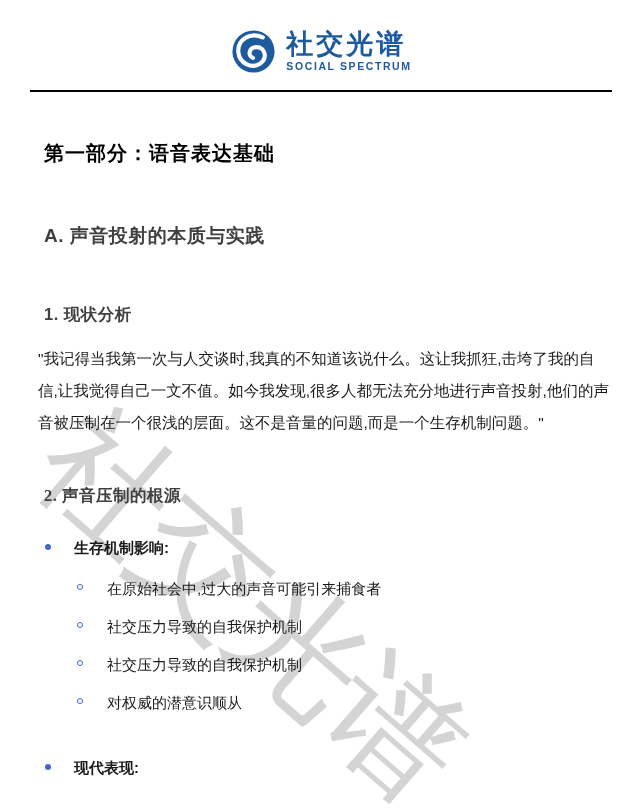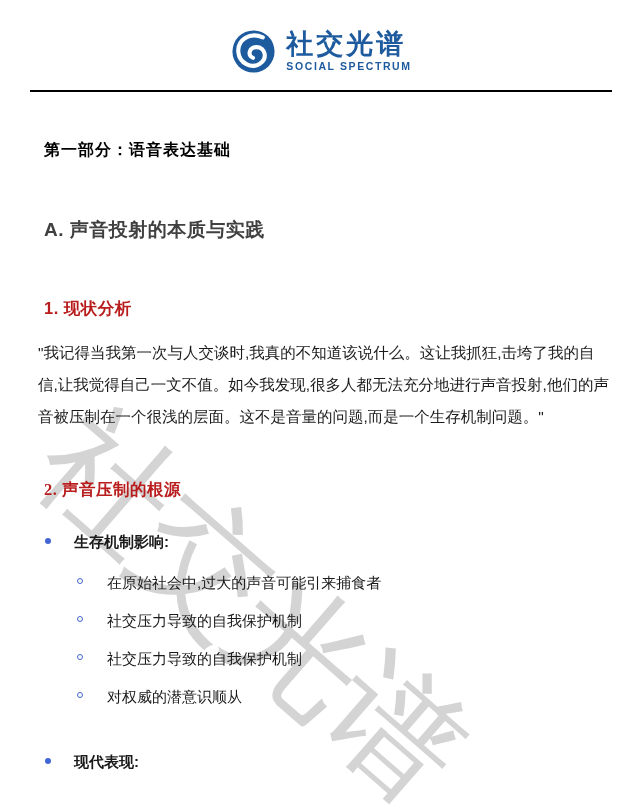--- a/index.html
+++ b/index.html
@@ -48,29 +48,29 @@
     text-align: right;
   }
   .header-rule {
     border: none; border-top: 2px solid #000;
     margin: 14px 30px 0 30px;
   }
 
   
   main { padding: 0 30px 0 38px; }
   h1 {
-    font-size: 16px; font-weight: bold; color: #000;
+    font-size: 20px; font-weight: bold; color: #000;
     margin: 48px 0 0 6px; letter-spacing: 1px;
   }
   h2 {
     font-size: 19px; font-weight: bold; color: #404040;
     margin: 56px 0 0 6px; letter-spacing: 0.5px;
   }
   h3 {
-    font-size: 16.5px; font-weight: bold; color: #b91c1c;
+    font-size: 16.5px; font-weight: bold; color: #404040;
     margin: 55px 0 0 6px; letter-spacing: 0.5px;
   }
   h3.second { margin-top: 47px; font-family: Liberation Serif, serif; }
   p.quote {
     font-size: 15.5px; line-height: 2.05;
     margin: 17px 0 0 0;
   }
   p.quote2 { margin-top: 26px; line-height: 2.15; }
 
   ul { list-style: none; }

